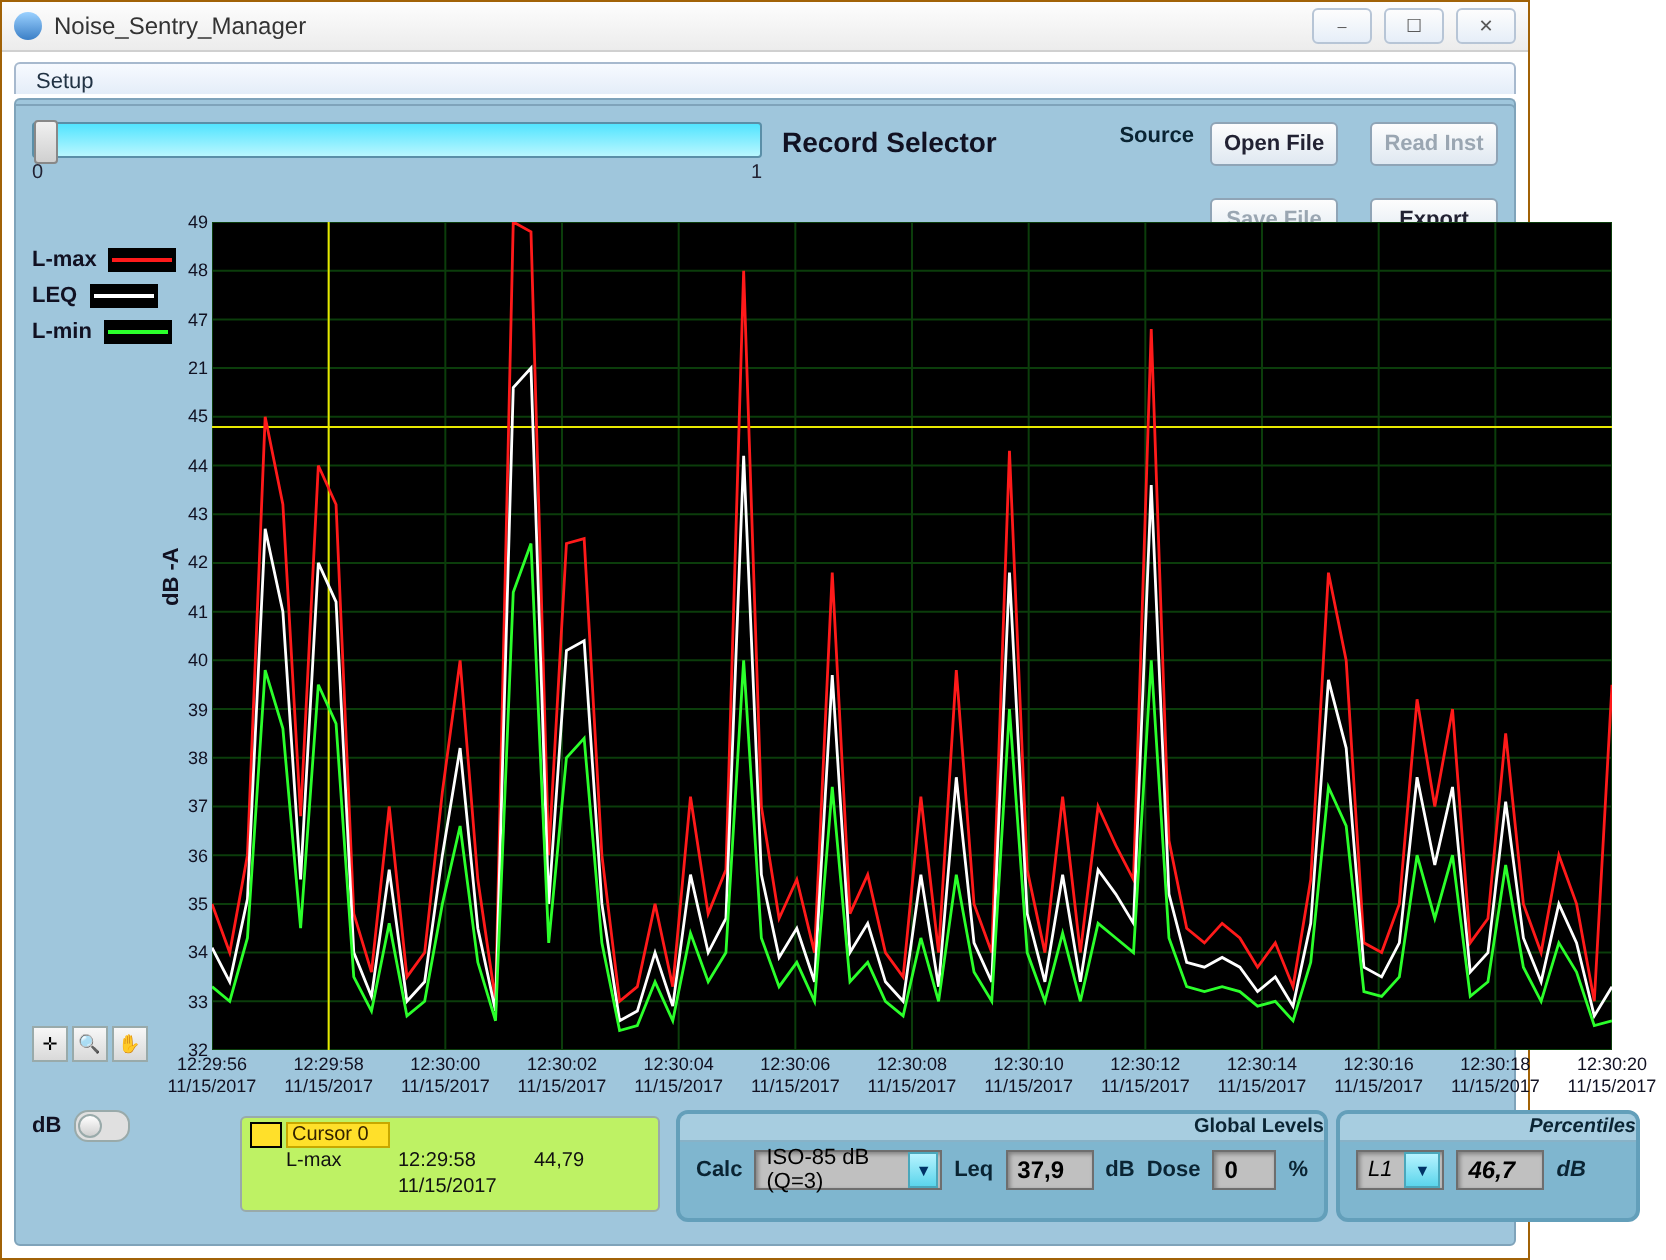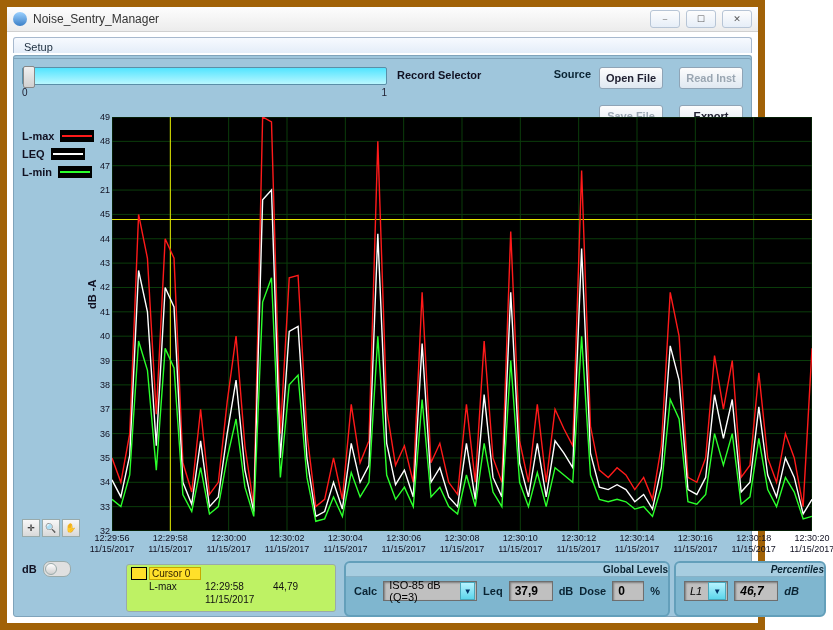--- a/index.html
+++ b/index.html
@@ -1,32 +1,32 @@
 <!DOCTYPE html>
 <html><head>
 <meta charset="utf-8">
 <style>
   body { margin:0; font-family:"Segoe UI",Tahoma,sans-serif; font-size:11px; background:#fff; color:#000; }
-  .window { width:765px; height:630px; background:#fff; border:7px solid #a16207; box-sizing:border-box; position:relative; }
+  .window { width:765px; height:630px; background:#fff; border:1px solid #a16207; box-sizing:border-box; position:relative; }
   .titlebar { height:24px; background:linear-gradient(#fdfdfd,#ececec); border-bottom:1px solid #d0d0d0; display:flex; align-items:center; padding:0 6px; }
   .titlebar .app-icon { width:14px; height:14px; border-radius:50%; background:linear-gradient(#9bd1ff,#3b7fc6); margin-right:6px; }
   .titlebar .title { font-size:12px; color:#333; }
   .winbtns { margin-left:auto; display:flex; gap:6px; }
   .winbtn { width:28px; height:16px; border:1px solid #b7c5d6; border-radius:3px; background:linear-gradient(#fdfdfd,#e6eef8); display:flex; align-items:center; justify-content:center; font-size:9px; color:#5a5a5a; }
   .content { position:absolute; left:6px; right:6px; top:30px; bottom:6px; }
   .tabs { display:flex; gap:2px; height:22px;flex-direction:column; }
   .tab { padding:3px 10px 0; border:1px solid #a7b9ce; border-bottom:none; border-radius:3px 3px 0 0; background:linear-gradient(#f7faff,#e4edf8); font-size:11px; color:#234; }
   .tab.active { background:#9fc6dc; border-color:#7fa3ba; }
   .panel { position:absolute; left:0; right:0; top:21px; bottom:0; background:#9fc6dc; border:1px solid #7fa3ba; border-radius:0 3px 3px 3px; }
   .toprow { position:absolute; left:8px; right:8px; top:8px; height:40px; display:flex; align-items:flex-start; }
   .slider-wrap { flex:0 0 365px; }
   .slider-track { height:16px; background:linear-gradient(#52e4ff,#b9f7ff); border:1px solid #5a8fa8; position:relative; border-radius:2px; }
   .slider-thumb { position:absolute; left:0; top:-2px; width:10px; height:20px; background:linear-gradient(#f0f0f0,#d0d0d0); border:1px solid #888; border-radius:2px; }
   .slider-scale { display:flex; justify-content:space-between; font-size:10px; color:#223; margin-top:2px; }
-  .recsel-label { margin:2px 8px 0 10px; font-weight:bold; font-size:11px; color:#112; }
+  .recsel-label { margin:2px 8px 0 10px; font-weight:bold; font-size:14px; color:#112; }
   .source-box { display:flex; align-items:center; gap:6px; margin-left:auto; margin-top:1px; }
   .darkfield { background:#c0c0c0; border:1px solid #6e6e6e; box-shadow:inset 1px 1px 2px rgba(0,0,0,.35); padding:2px 6px; height:14px; font-size:11px; color:#111; min-width:120px; }
   .btncol { display:grid; grid-template-columns:64px 64px; grid-auto-rows:22px; gap:16px; margin-left:8px; }
   .btn3d { border:1px solid #8fa4b6; border-radius:3px; background:linear-gradient(#fdfdfd,#dfe8f1); font-size:11px; font-weight:bold; color:#223; display:flex; align-items:center; justify-content:center; }
   .btn3d.disabled { color:#9aa6b2; }
   .legend { position:absolute; left:8px; top:68px; font-size:11px; font-weight:bold; color:#112; }
   .legend .row { display:flex; align-items:center; gap:6px; height:18px; }
   .lsw { width:34px; height:12px; background:#000; position:relative; }
   .lsw::after { content:""; position:absolute; left:2px; right:2px; top:5px; height:2px; }
   .lsw.red::after { background:#ff1a1a; }

